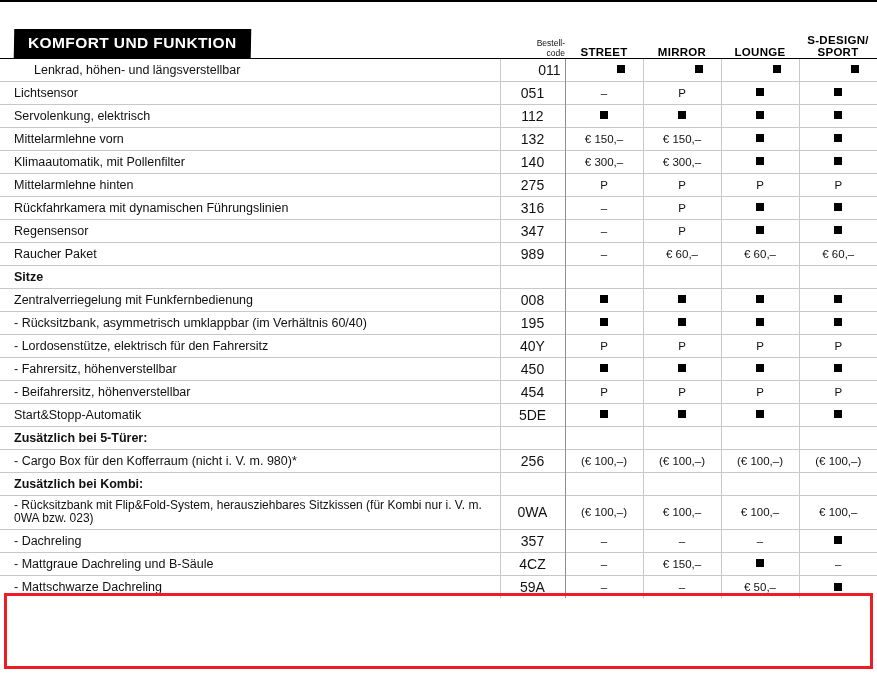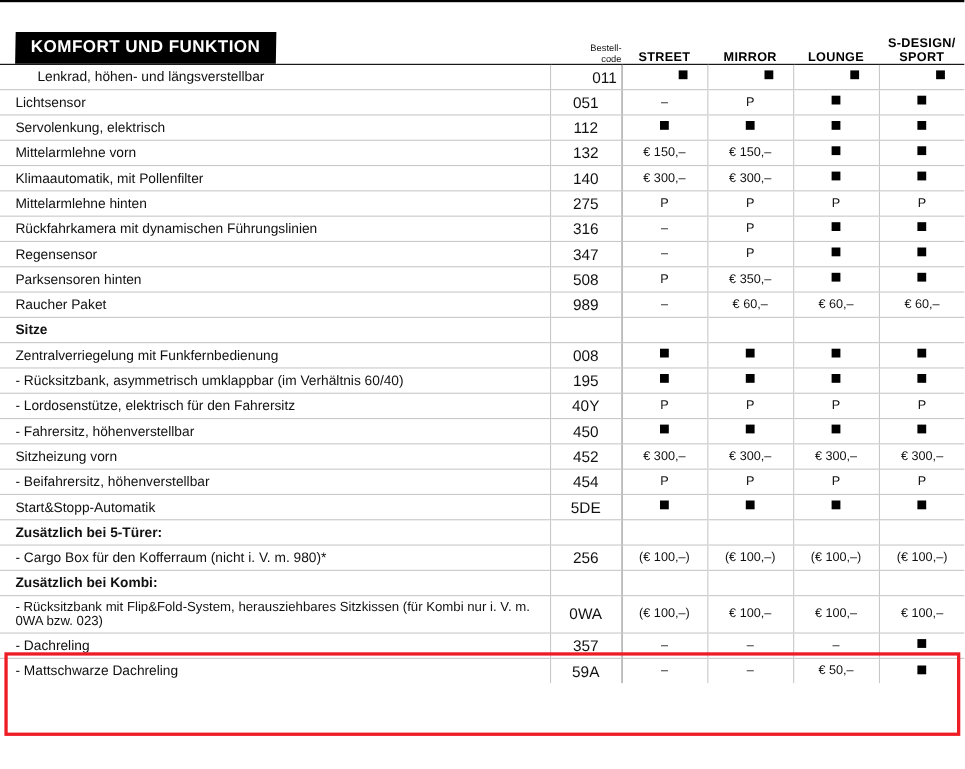--- a/index.html
+++ b/index.html
@@ -214,28 +214,20 @@
         </tr>
         <tr>
           <td class="label">Regensensor</td>
           <td class="code">347</td>
           <td class="val sep-strong">–</td>
           <td class="val">P</td>
           <td class="val"><span class="sq"></span></td>
           <td class="val"><span class="sq"></span></td>
         </tr>
         <tr>
-          <td class="label">Parksensoren hinten</td>
-          <td class="code">508</td>
-          <td class="val sep-strong">P</td>
-          <td class="val">€ 350,–</td>
-          <td class="val"><span class="sq"></span></td>
-          <td class="val"><span class="sq"></span></td>
-        </tr>
-        <tr>
           <td class="label">Raucher Paket</td>
           <td class="code">989</td>
           <td class="val sep-strong">–</td>
           <td class="val">€ 60,–</td>
           <td class="val">€ 60,–</td>
           <td class="val">€ 60,–</td>
         </tr>
         <tr class="section">
           <td class="label">Sitze</td>
           <td class="code"></td>
@@ -268,28 +260,20 @@
           <td class="val">P</td>
           <td class="val">P</td>
         </tr>
         <tr>
           <td class="label">- Fahrersitz, höhenverstellbar</td>
           <td class="code">450</td>
           <td class="val sep-strong"><span class="sq"></span></td>
           <td class="val"><span class="sq"></span></td>
           <td class="val"><span class="sq"></span></td>
           <td class="val"><span class="sq"></span></td>
-        </tr>
-        <tr>
-          <td class="label">Sitzheizung vorn</td>
-          <td class="code">452</td>
-          <td class="val sep-strong">€ 300,–</td>
-          <td class="val">€ 300,–</td>
-          <td class="val">€ 300,–</td>
-          <td class="val">€ 300,–</td>
         </tr>
         <tr>
           <td class="label">- Beifahrersitz, höhenverstellbar</td>
           <td class="code">454</td>
           <td class="val sep-strong">P</td>
           <td class="val">P</td>
           <td class="val">P</td>
           <td class="val">P</td>
         </tr>
         <tr>
@@ -334,20 +318,28 @@
         </tr>
         <tr>
           <td class="label">- Dachreling</td>
           <td class="code">357</td>
           <td class="val sep-strong">–</td>
           <td class="val">–</td>
           <td class="val">–</td>
           <td class="val"><span class="sq"></span></td>
         </tr>
         <tr>
+          <td class="label">- Mattgraue Dachreling und B-Säule</td>
+          <td class="code">4CZ</td>
+          <td class="val sep-strong">–</td>
+          <td class="val">€ 150,–</td>
+          <td class="val"><span class="sq"></span></td>
+          <td class="val">–</td>
+        </tr>
+        <tr>
           <td class="label">- Mattschwarze Dachreling</td>
           <td class="code">59A</td>
           <td class="val sep-strong">–</td>
           <td class="val">–</td>
           <td class="val">€ 50,–</td>
           <td class="val"><span class="sq"></span></td>
         </tr>
       </tbody>
   </table>
 

